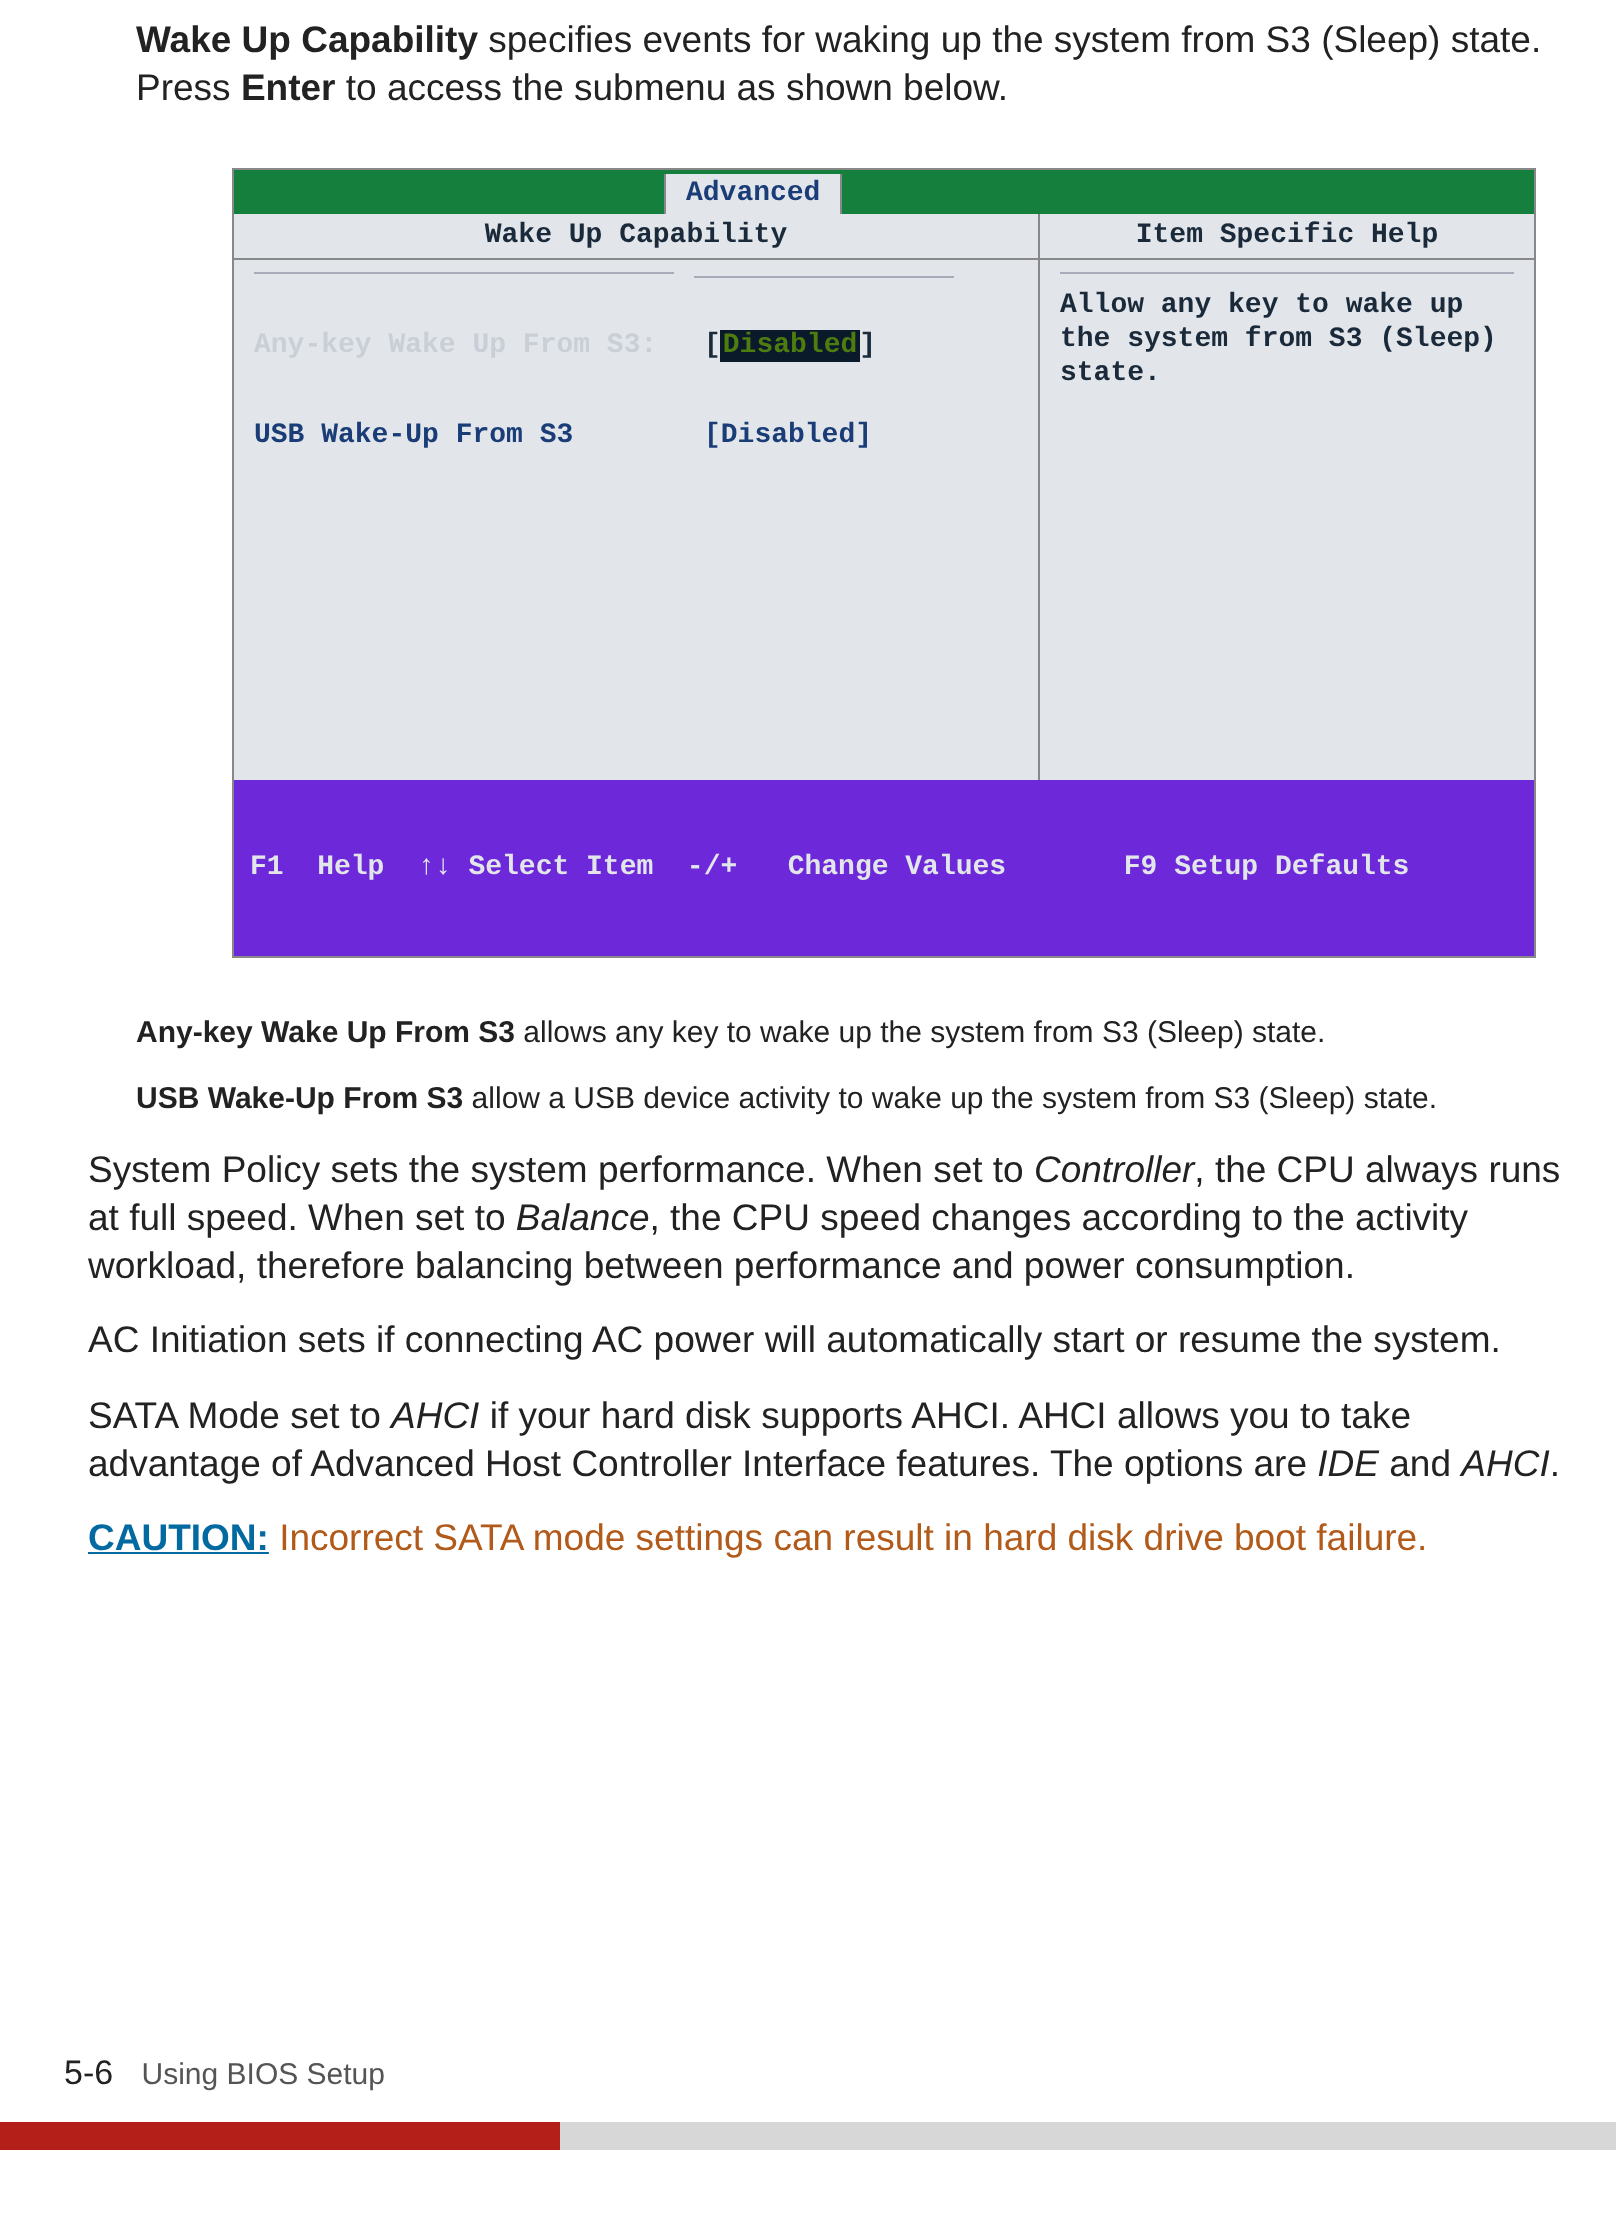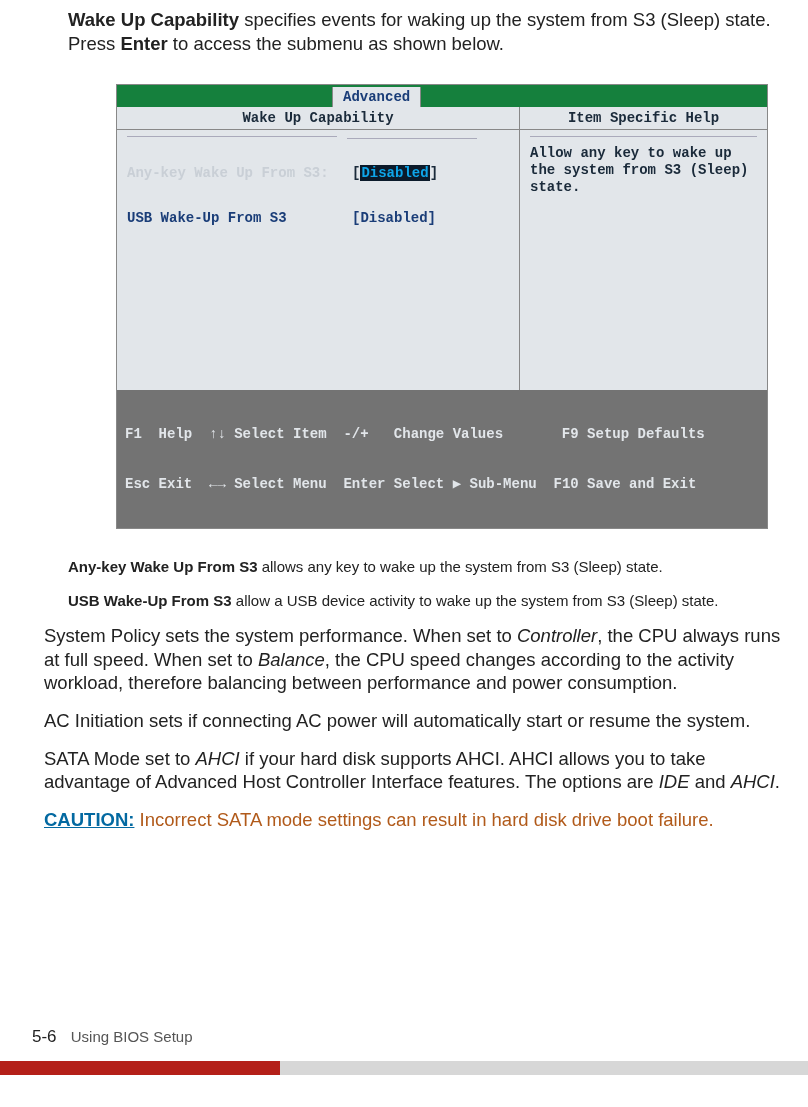--- a/index.html
+++ b/index.html
@@ -115,32 +115,32 @@
       font-weight: bold;
     }
     .bios-option-sel-val {
       font-weight: bold;
     }
     .bios-option-sel-val .bracket {
       color: #1a2a3a;
     }
     .bios-option-sel-val .highlight {
       background: #0b1a2a;
-      color: #0ea5e9;
+      color: #4d7c0f;
       padding: 0 1px;
     }
     .bios-option-norm-val {
       color: #1a3d78;
       font-weight: bold;
     }
     .help-text {
       line-height: 1.2;
     }
     .bios-footer {
-      background: #737373;
+      background: #6d28d9;
       color: #e2e6ea;
       font-weight: bold;
       padding: 2px 8px;
       white-space: pre;
       line-height: 1.2;
     }
     .desc-para {
       padding-left: 24px;
       line-height: 1.28;
       font-size: 15px;
@@ -240,21 +240,20 @@
         <span class="bios-option-norm-val">[Disabled]</span>
       </div>
     </div>
     <div class="bios-body-right">
       <div class="bios-divider-right-sep"></div>
       <div class="help-text">Allow any key to wake up the system from S3 (Sleep) state.</div>
     </div>
   </div>
   <div class="bios-footer">
     <div>F1  Help  ↑↓ Select Item  -/+   Change Values       F9 Setup Defaults</div>
-    <div>Esc Exit  ←→ Select Menu  Enter Select ▶ Sub-Menu  F10 Save and Exit</div>
   </div>
 </div>
 
 <div class="desc-para">
   <b>Any-key Wake Up From S3</b><span>  allows any key to wake up the system from S3 (Sleep) state.</span>
 </div>
 
 <div class="desc-para">
   <b>USB Wake-Up From S3</b><span>  allow a USB device activity to wake up the system from S3 (Sleep) state.</span>
 </div>

